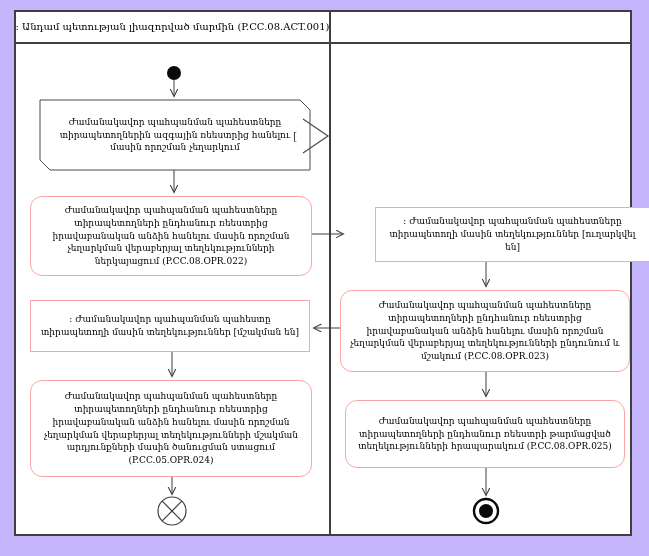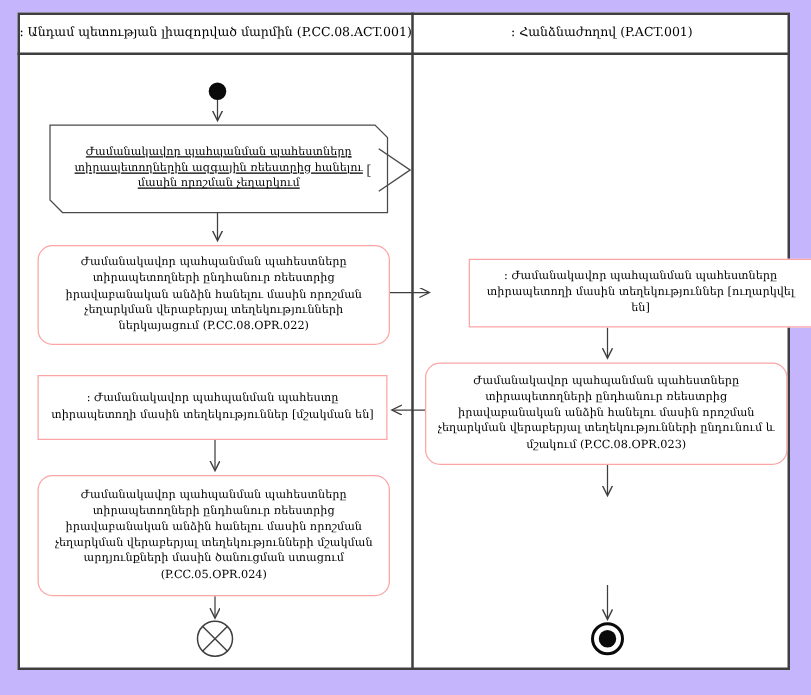--- a/index.html
+++ b/index.html
@@ -18,35 +18,34 @@
     font-size:10px;text-align:center;white-space:nowrap;
   }
   .lane-header.left{left:16px;width:313px;}
   .lane-header.right{left:331px;width:301px;}
   .node{
     position:absolute;box-sizing:border-box;background:#ffffff;border:1px solid #fca5a5;
     display:flex;align-items:center;justify-content:center;text-align:center;
     font-size:9px;line-height:1.42;padding:3px 9px;
   }
   .rounded{border-radius:12px;}
-  .noborder{border:none;background:transparent;text-decoration:underline;}
+  .noborder{border:none;background:transparent;}
   svg.overlay{position:absolute;left:0;top:0;width:649px;height:556px;pointer-events:none;}
   .under{z-index:1;} .mid{z-index:2;} .top{z-index:3;}
 </style>
 </head>
 <body>
 
 <div class="canvas">
 
   <div class="frame under"></div>
   <div class="vdivider under"></div>
   <div class="header-sep under"></div>
 
   <div class="lane-header left mid">: Անդամ պետության լիազորված մարմին  (P.CC.08.ACT.001)</div>
-  <div class="lane-header right mid">: Հանձնաժողով (P.ACT.001)</div>
 
   <svg class="overlay mid" viewBox="0 0 649 556" xmlns="http://www.w3.org/2000/svg">
     <defs>
       <marker id="arrow" markerWidth="10" markerHeight="10" refX="7.5" refY="4" orient="auto" markerUnits="userSpaceOnUse">
         <path d="M0,0 L8,4 L0,8" fill="none" stroke="#3f3f3f" stroke-width="1.1"></path>
       </marker>
     </defs>
 
     <circle cx="174" cy="73" r="7" fill="#0a0a0a"></circle>
 
@@ -82,14 +81,15 @@
   <div class="node rounded top" style="left:30px;top:196px;width:282px;height:80px;">Ժամանակավոր պահպանման պահեստները տիրապետողների ընդհանուր ռեեստրից իրավաբանական անձին հանելու մասին որոշման չեղարկման վերաբերյալ տեղեկությունների ներկայացում (P.CC.08.OPR.022)</div>
 
   <div class="node top" style="left:30px;top:300px;width:280px;height:52px;">: Ժամանակավոր պահպանման պահեստը տիրապետողի մասին տեղեկություններ [մշակման են]</div>
 
   <div class="node rounded top" style="left:30px;top:380px;width:282px;height:97px;">Ժամանակավոր պահպանման պահեստները տիրապետողների ընդհանուր ռեեստրից իրավաբանական անձին հանելու մասին որոշման չեղարկման վերաբերյալ տեղեկությունների մշակման  արդյունքների մասին ծանուցման ստացում (P.CC.05.OPR.024)</div>
 
   <div class="node top" style="left:347px;top:207px;width:275px;height:55px;margin-left:28px;">: Ժամանակավոր պահպանման պահեստները տիրապետողի մասին տեղեկություններ [ուղարկվել են]</div>
 
   <div class="node rounded top" style="left:340px;top:290px;width:290px;height:82px;padding:3px 6px;">Ժամանակավոր պահպանման պահեստները տիրապետողների ընդհանուր ռեեստրից իրավաբանական անձին հանելու մասին որոշման չեղարկման վերաբերյալ տեղեկությունների ընդունում և մշակում (P.CC.08.OPR.023)</div>
 
+  <div class="node rounded top" style="left:345px;top:400px;width:280px;height:68px;">Ժամանակավոր պահպանման պահեստները տիրապետողների ընդհանուր ռեեստրի թարմացված տեղեկությունների հրապարակում (P.CC.08.OPR.025)</div>
 
 </div>
 
 </body></html>

